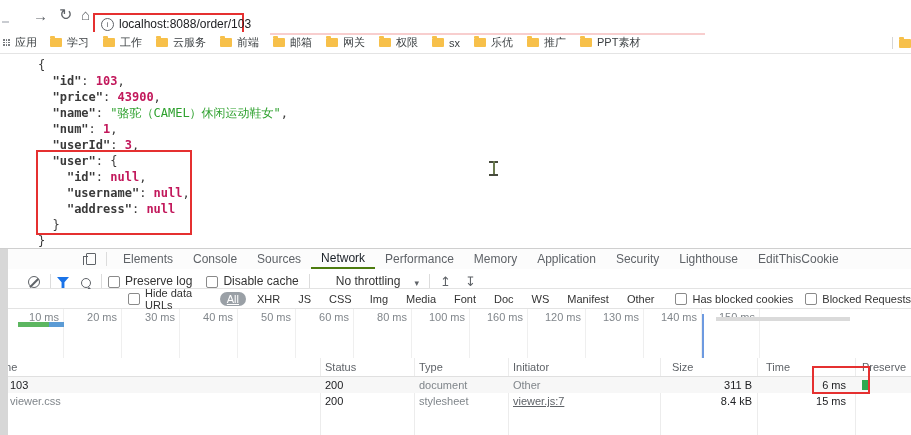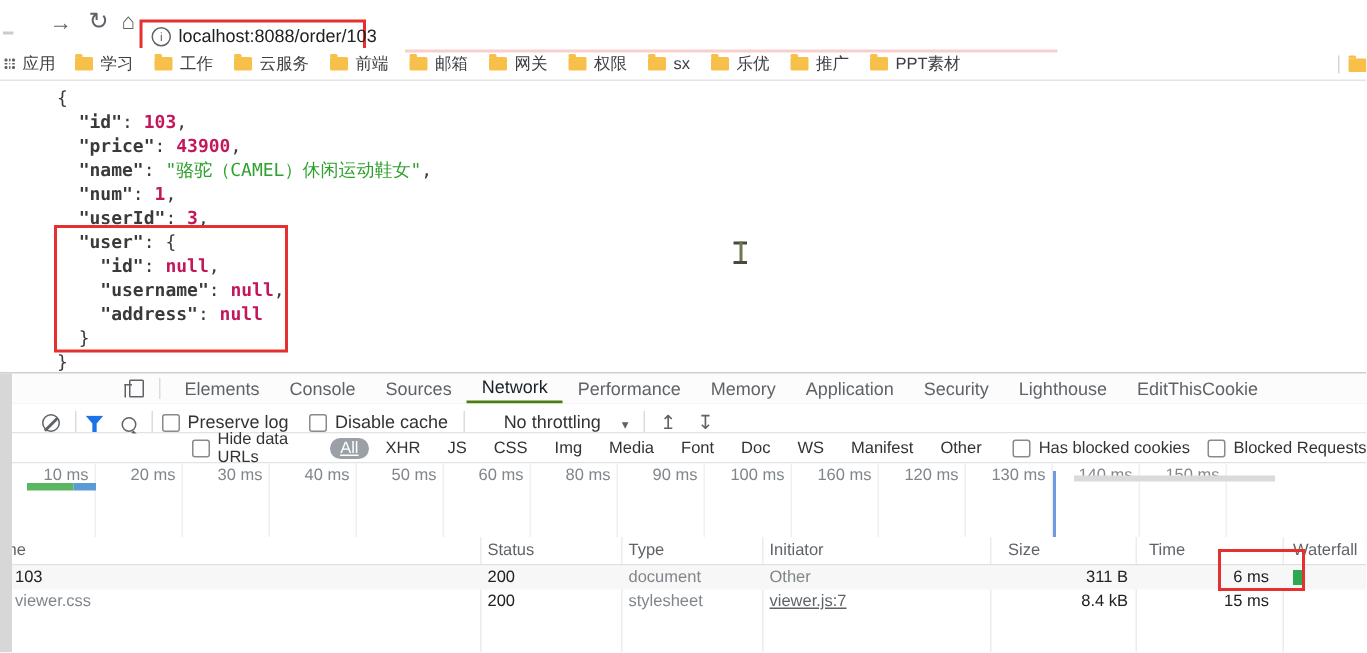--- a/index.html
+++ b/index.html
@@ -267,21 +267,20 @@
 
   <div class="dt-timeline">
     <div class="ruler">
       <span class="tick">10 ms</span>
         <span class="tick">20 ms</span>
         <span class="tick">30 ms</span>
         <span class="tick">40 ms</span>
         <span class="tick">50 ms</span>
         <span class="tick">60 ms</span>
         <span class="tick">80 ms</span>
-        <span class="tick">90 ms</span>
         <span class="tick">100 ms</span>
         <span class="tick">160 ms</span>
         <span class="tick">120 ms</span>
         <span class="tick">130 ms</span>
         <span class="tick">140 ms</span>
         <span class="tick">150 ms</span>
     </div>
     <span class="ov-bar-green"></span>
     <span class="ov-bar-blue"></span>
     <span class="ov-vline"></span>
@@ -293,21 +292,21 @@
       <i style="left:320px;"></i><i style="left:414px;"></i><i style="left:508px;"></i>
       <i style="left:660px;"></i><i style="left:757px;"></i><i style="left:855px;"></i>
     </span>
     <div class="thead">
       <span class="th" style="left:-12px;">Name</span>
       <span class="th" style="left:325px;">Status</span>
       <span class="th" style="left:419px;">Type</span>
       <span class="th" style="left:513px;">Initiator</span>
       <span class="th" style="left:672px;">Size</span>
       <span class="th" style="left:766px;">Time</span>
-      <span class="th" style="left:862px;">Waterfall</span>
+      <span class="th" style="left:862px;">Preserve</span>
     </div>
     <div class="trow" style="top:19px;background:#f7f7f7;">
       <span class="td" style="left:10px;">103</span>
       <span class="td" style="left:325px;">200</span>
       <span class="td muted" style="left:419px;">document</span>
       <span class="td muted" style="left:513px;">Other</span>
       <span class="td num-cell" style="left:662px;">311 B</span>
       <span class="td num-cell" style="left:756px;">6 ms</span>
       <span class="wf-bar"></span>
     </div>

